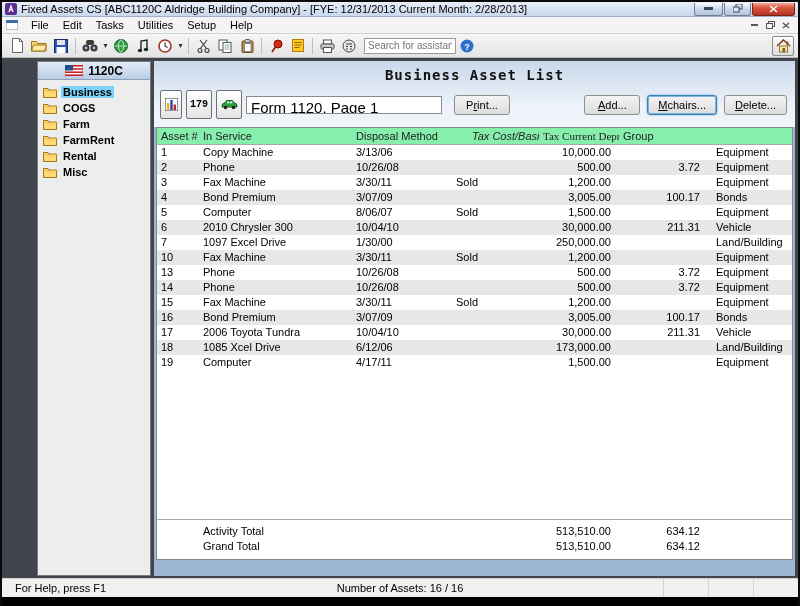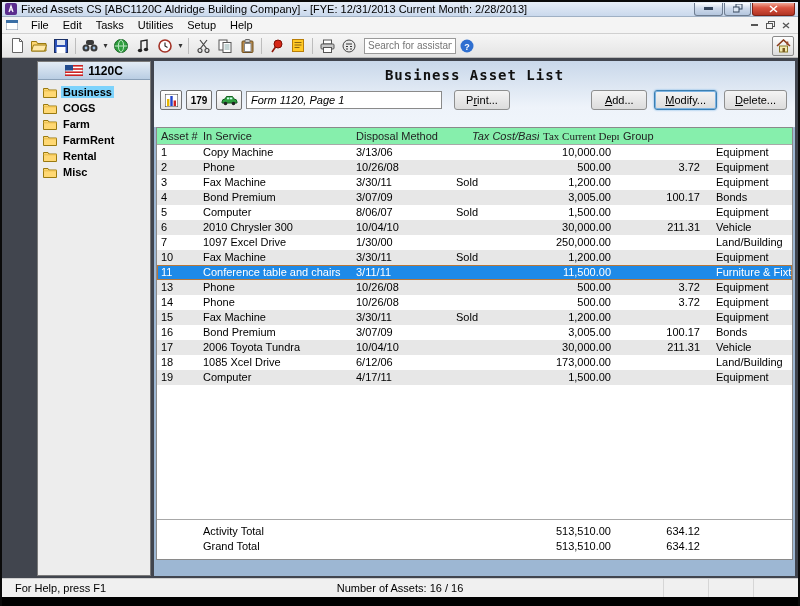--- a/index.html
+++ b/index.html
@@ -42,23 +42,23 @@
   .side-items { padding:4px 2px; }
   .side-item { display:flex; align-items:center; gap:4px; height:16px; padding-left:3px; cursor:default; }
   .side-label { font-weight:bold; font-size:11px; padding:0 2px; white-space:nowrap; }
   .side-item.selected .side-label { background:#7dd3fc; }
 
   
   .main { flex:1; display:flex; flex-direction:column; background:#9db7d3; overflow:hidden; }
   .main-header { height:66px; flex:0 0 66px; background:linear-gradient(#c9d8ea,#eef3fa 70%,#f0f5fb); padding-top:6px; }
   .main-title { text-align:center; font-family:"DejaVu Sans Mono", monospace; font-weight:bold; font-size:14px; letter-spacing:1px; color:#111; }
   .ctl-row { display:flex; align-items:center; margin-top:7px; padding:0 6px; gap:4px; }
-  .sbtn { height:20px; border:1px solid #707070; border-radius:2px; background:linear-gradient(#ffffff,#e3e3e3); display:flex; align-items:center; justify-content:center; }
+  .sbtn { height:29px; border:1px solid #707070; border-radius:2px; background:linear-gradient(#ffffff,#e3e3e3); display:flex; align-items:center; justify-content:center;font-family:Liberation Mono, monospace; }
   .sbtn.chart { width:22px; } .sbtn.code { width:26px; font-weight:bold; font-size:10px; } .sbtn.car { width:26px; }
-  .form-field { width:196px; height:18px; background:#fff; border:1px solid #8a8a8a; padding:2px 4px; font-size:11px; white-space:nowrap; overflow:hidden;font-style:italic; }
+  .form-field { width:196px; height:18px; background:#fff; border:1px solid #8a8a8a; padding:2px 4px; font-size:15px; white-space:nowrap; overflow:hidden; }
   .push-btn { height:20px; min-width:56px; padding:0 10px; border:1px solid #8e8f8f; border-radius:3px; background:linear-gradient(#f4f4f4,#dcdcdc); font-size:11px; font-family:"Liberation Sans",sans-serif; display:inline-flex; align-items:center; justify-content:center; }
   .push-btn.focused { border-color:#3c7fb1; box-shadow:0 0 0 1px #7cb3e2 inset, 0 0 2px #5ba4e0; }
   .accel { text-decoration:underline; }
   .btn-gap { width:4px; } .ctl-spacer { flex:1; }
   .right-btns { display:flex; gap:7px; margin-right:2px; }
 
   
   .table-box { margin:0 2px; height:433px; flex:0 0 433px; background:#fff; border:1px solid #8a8a8a; display:flex; flex-direction:column; overflow:hidden; }
   .cols { display:grid; grid-template-columns:42px 153px 100px 87px 80px 93px 1fr; }
   .c { padding-left:4px; white-space:nowrap; overflow:hidden; }
@@ -350,21 +350,21 @@
           <span class="ctl-spacer"></span>
           <div class="right-btns">
             <button class="push-btn">
                 <span></span>
                 <span class="accel">A</span>
                 <span>dd...</span>
               </button>
             <button class="push-btn focused">
                 <span></span>
                 <span class="accel">M</span>
-                <span>odify...</span>
+                <span>chairs...</span>
               </button>
             <button class="push-btn">
                 <span></span>
                 <span class="accel">D</span>
                 <span>elete...</span>
               </button>
           </div>
         </div>
       </div>
 
@@ -443,29 +443,20 @@
   </div>
             <div class="cols trow">
     <div class="c c0">10</div>
     <div class="c c1">Fax Machine</div>
     <div class="c c2">3/30/11</div>
     <div class="c c3">Sold</div>
     <div class="c c4">1,200.00</div>
     <div class="c c5"></div>
     <div class="c c6">Equipment</div>
   </div>
-            <div class="cols trow selected">
-    <div class="c c0">11</div>
-    <div class="c c1">Conference table and chairs</div>
-    <div class="c c2">3/11/11</div>
-    <div class="c c3"></div>
-    <div class="c c4">11,500.00</div>
-    <div class="c c5"></div>
-    <div class="c c6">Furniture &amp; Fixtures</div>
-  </div>
             <div class="cols trow">
     <div class="c c0">13</div>
     <div class="c c1">Phone</div>
     <div class="c c2">10/26/08</div>
     <div class="c c3"></div>
     <div class="c c4">500.00</div>
     <div class="c c5">3.72</div>
     <div class="c c6">Equipment</div>
   </div>
             <div class="cols trow">

